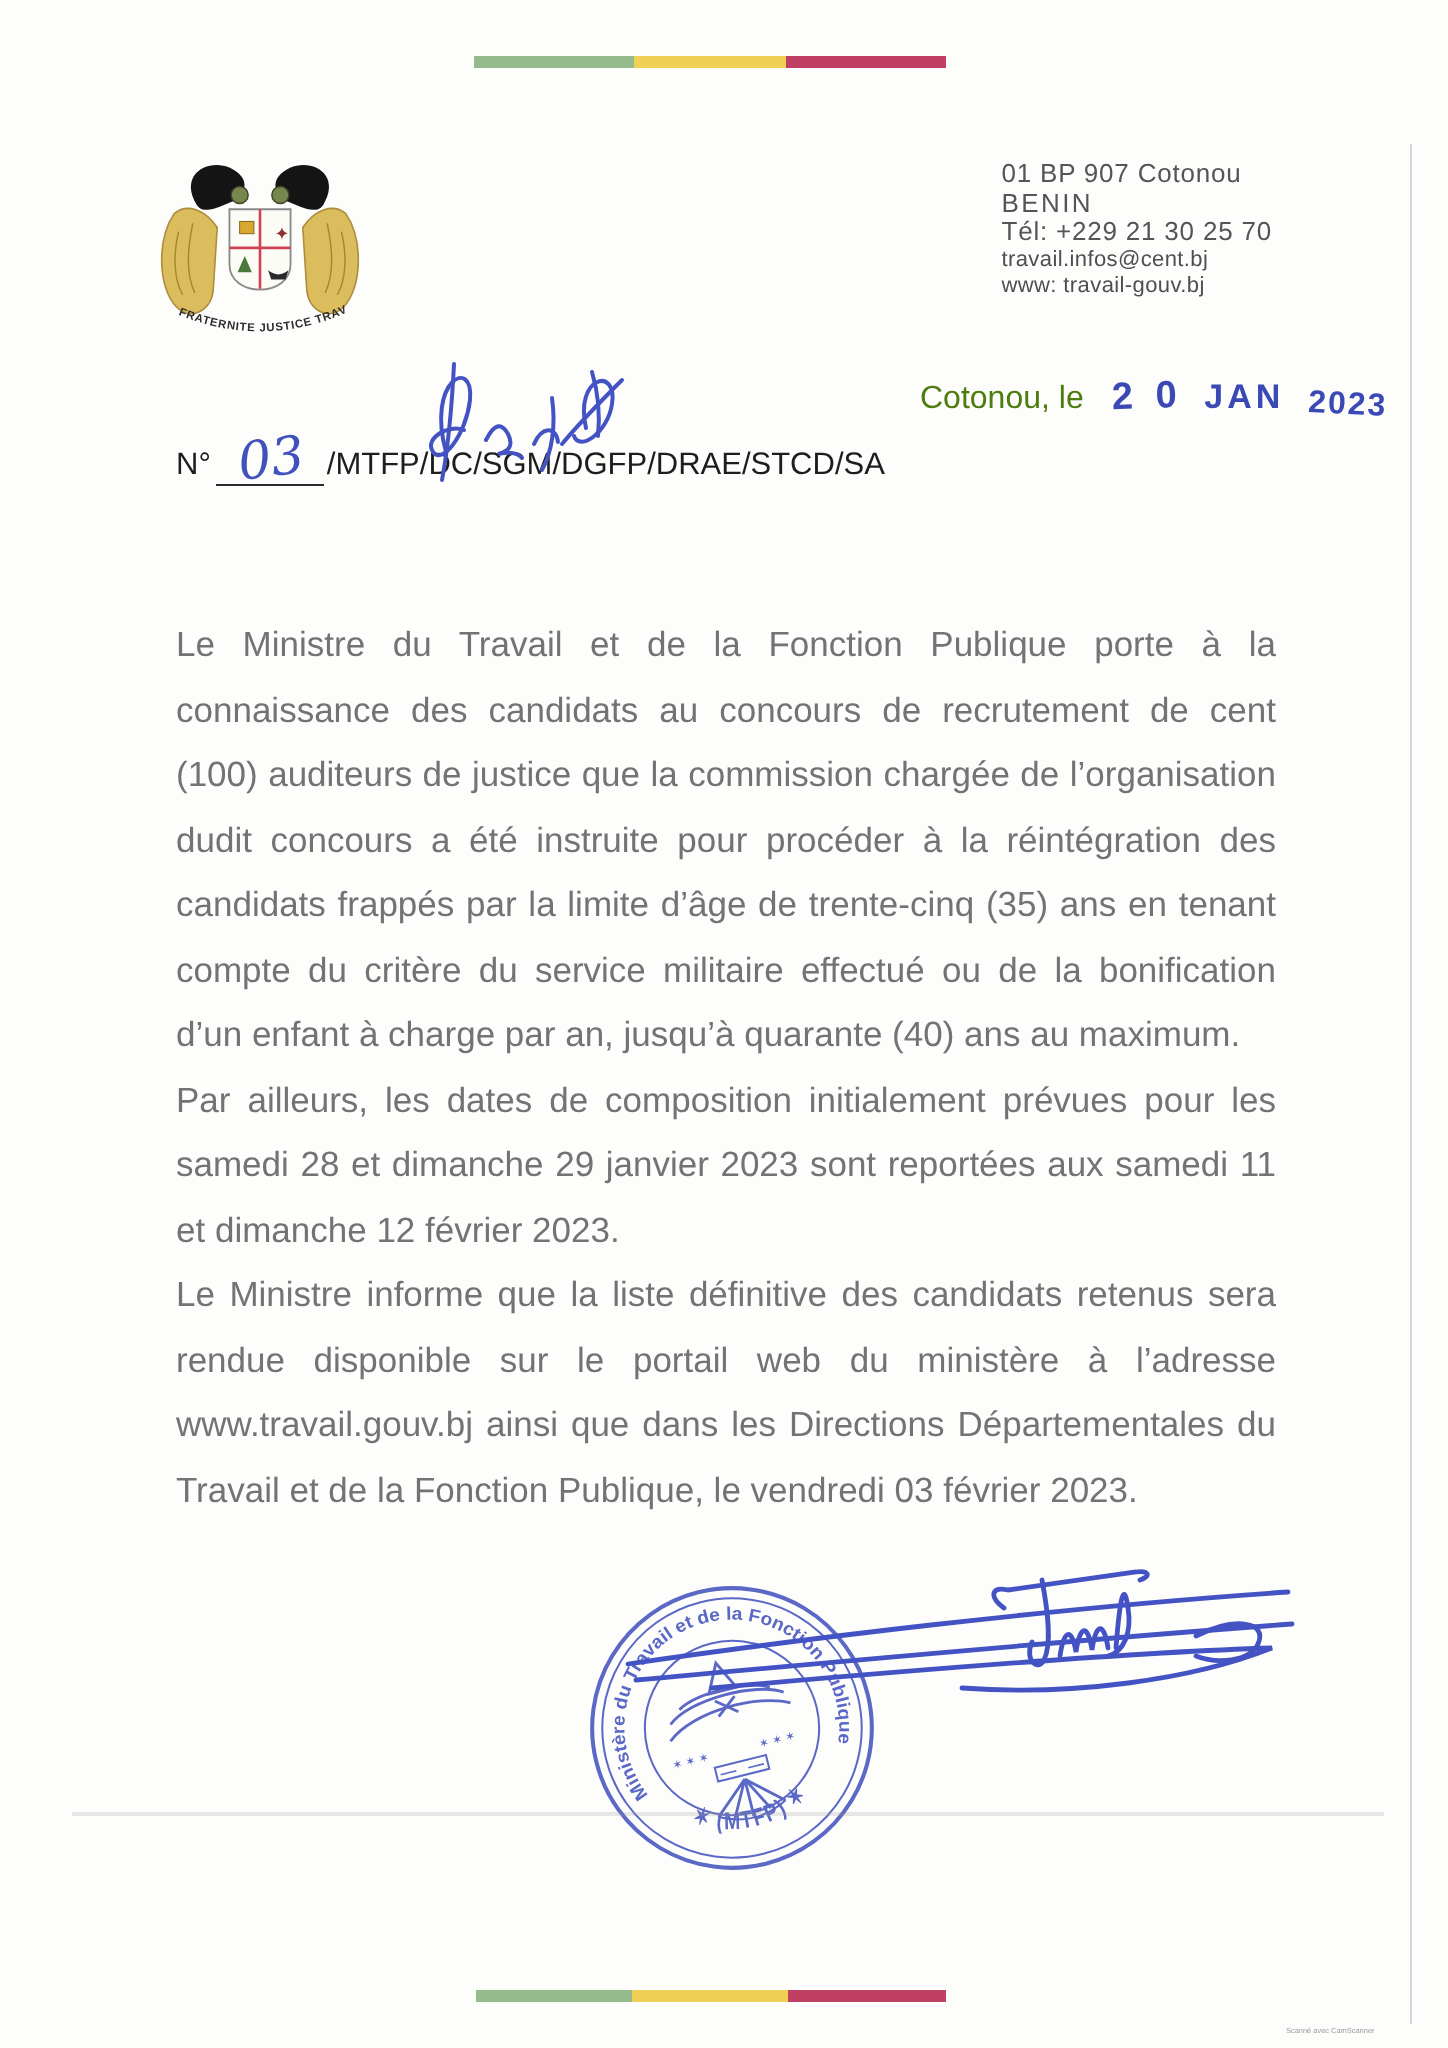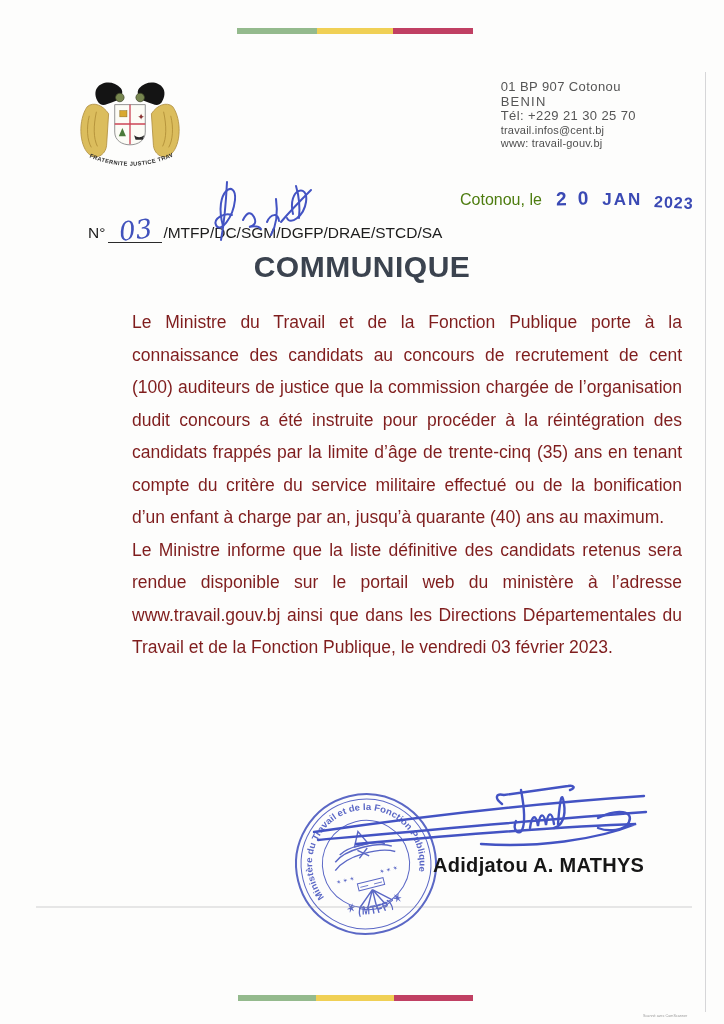--- a/index.html
+++ b/index.html
@@ -34,21 +34,21 @@
   .ref-row{position:absolute;left:88px;top:219px;font-size:15.5px;color:#1d1d1d;white-space:nowrap;}
   .ref-label{vertical-align:baseline;}
   .ref-number-box{display:inline-block;width:54px;border-bottom:1.6px solid #2a2a2a;text-align:center;vertical-align:baseline;margin:0 1px 0 3px;}
   .ref-number{display:inline-block;font-family:"DejaVu Serif",serif;font-style:italic;font-size:26px;line-height:20px;color:#4152bc;transform:rotate(-7deg) translateY(1px);}
   .scribble{position:absolute;left:193px;top:174px;width:130px;height:72px;pointer-events:none;}
   
   .doc-title{position:absolute;left:0;top:250px;width:100%;text-align:center;
     font-size:30px;font-weight:bold;letter-spacing:.5px;color:#3b434f;}
   
   .body-text{position:absolute;left:88px;top:306px;width:550px;
-    font-size:17.5px;line-height:32.5px;text-align:justify;color:#7f1d1d;margin-left:44px;}
+    font-size:17.5px;line-height:32.5px;text-align:justify;color:#737373;}
   .body-text p{margin:0;}
   
   .stamp-svg{position:absolute;left:290px;top:788px;width:152px;height:152px;}
   .sig-svg{position:absolute;left:296px;top:778px;width:366px;height:92px;}
   .signer-name{position:absolute;left:433px;top:854px;font-size:20px;font-weight:bold;
     letter-spacing:.3px;color:#161616;white-space:nowrap;}
   
   .artifact-v{position:absolute;left:705px;top:72px;width:1px;height:940px;background:rgba(140,140,150,.35);}
   .artifact-h{position:absolute;left:36px;top:906px;width:656px;height:2px;background:rgba(150,150,155,.22);}
   .watermark{position:absolute;left:643px;top:1014px;font-size:6px;color:#9a9a9a;transform:scale(.62);transform-origin:left top;white-space:nowrap;}
@@ -118,24 +118,24 @@
       <path d="M30,52 C20,16 44,4 42,26 C40,44 27,60 23,51 C20,45 31,38 39,41"></path>
       <path d="M34,8 C33,28 31,50 28,66"></path>
       <path d="M50,46 q6,-12 11,-3 q4,8 -5,10 q9,-2 12,2"></path>
       <path d="M74,48 c4,-9 11,-9 12,-1 m-3,-22 c2,14 0,27 -5,36"></path>
       <path d="M100,40 C94,14 116,9 113,28 C111,42 97,52 94,44"></path>
       <path d="M88,48 C98,36 110,24 118,16"></path>
       <path d="M103,12 c3,10 4,22 3,32"></path>
     </g>
   </svg>
 
-  <div class="doc-title">COMMUNIQUE</div>
 
   <div class="body-text">
     <p>Le Ministre du Travail et de la Fonction Publique porte à la connaissance des candidats au concours de recrutement de cent (100) auditeurs de justice que la commission chargée de l’organisation dudit concours a été instruite pour procéder à la réintégration des candidats frappés par la limite d’âge de trente-cinq (35) ans en tenant compte du critère du service militaire effectué ou de la bonification d’un enfant à charge par an, jusqu’à quarante (40) ans au maximum.</p>
+    <p>Par ailleurs, les dates de composition initialement prévues pour les samedi 28 et dimanche 29 janvier 2023 sont reportées aux samedi 11 et dimanche 12 février 2023.</p>
     <p>Le Ministre informe que la liste définitive des candidats retenus sera rendue disponible sur le portail web du ministère à l’adresse www.travail.gouv.bj ainsi que dans les Directions Départementales du Travail et de la Fonction Publique, le vendredi 03 février 2023.</p>
   </div>
 
   <svg class="stamp-svg" viewBox="0 0 150 150">
     <g transform="rotate(-14 75 75)" fill="none" stroke="#4a58c0" opacity=".9">
       <circle cx="75" cy="75" r="69" stroke-width="2"></circle>
       <circle cx="75" cy="75" r="64" stroke-width="1"></circle>
       <circle cx="75" cy="75" r="43" stroke-width="1"></circle>
       <defs>
         <path id="ringTop" d="M27,97 A53,53 0 1 1 123,97" fill="none"></path>
@@ -170,21 +170,20 @@
       <path d="M225,12 C228,28 230,44 226,52 C223,58 216,52 220,43"></path>
       <path d="M234,50 C236,36 240,36 242,48 C244,34 248,34 250,47 C252,33 256,33 258,46"></path>
       <path d="M262,46 C264,20 266,12 268,26 C270,38 266,48 258,50"></path>
       <path d="M302,40 C322,30 338,33 333,44 C329,53 312,54 302,50"></path>
       <path d="M18,54 C100,42 230,26 348,18"></path>
       <path d="M22,62 C110,54 240,42 350,34"></path>
       <path d="M60,66 C150,58 270,48 340,46 C300,62 240,70 185,66"></path>
     </g>
   </svg>
 
-  <div class="signer-name">Adidjatou A. MATHYS</div>
 
   <div class="tricolor bar-bottom">
     <span class="seg" style="width:78px;background:#94ba8d"></span>
     <span class="seg" style="width:78px;background:#f0d055"></span>
     <span class="seg" style="width:79px;background:#c04063"></span>
   </div>
 
   <div class="artifact-v"></div>
   <div class="artifact-h"></div>
   <div class="watermark">Scanné avec CamScanner</div>

